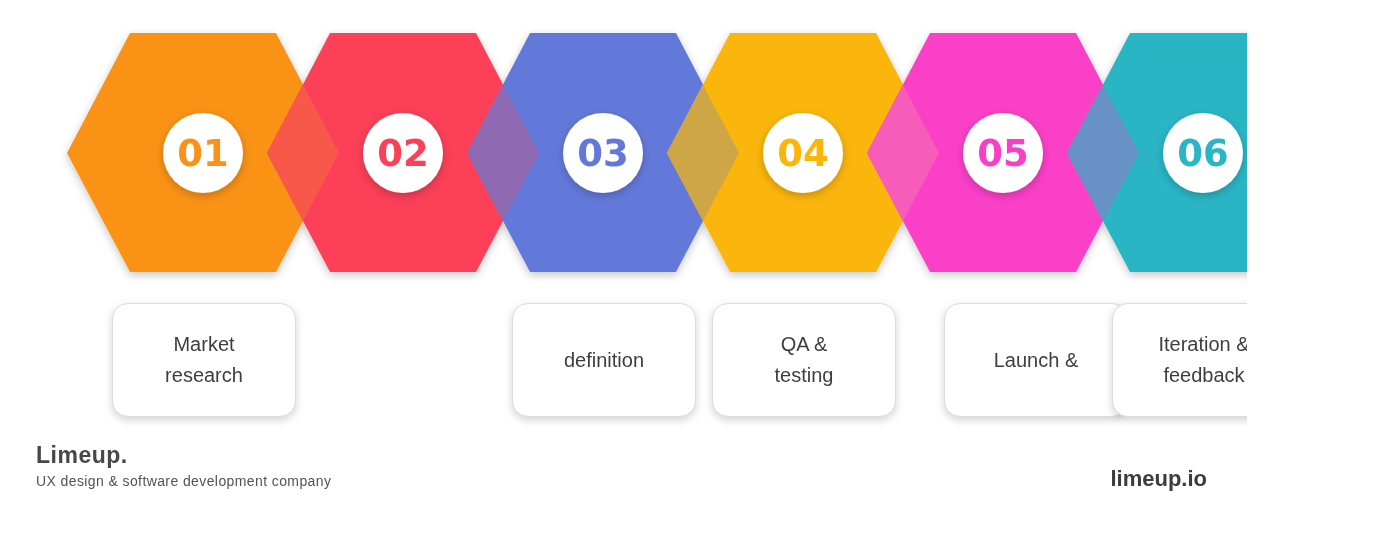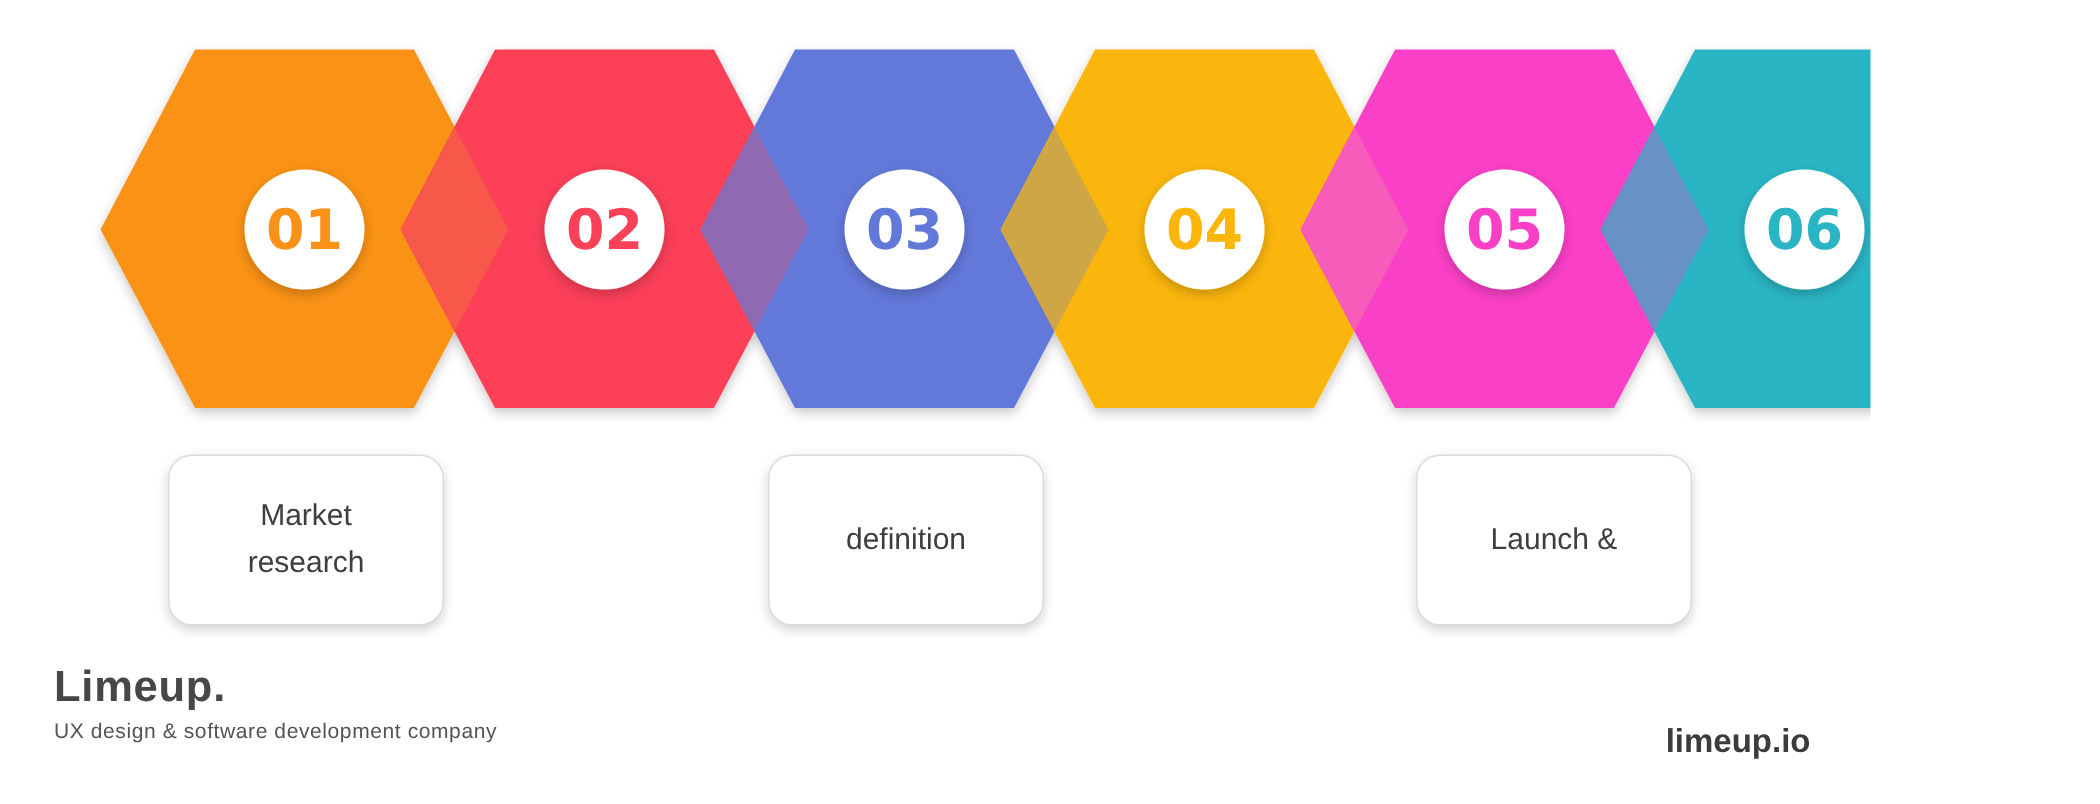--- a/index.html
+++ b/index.html
@@ -17,27 +17,27 @@
     background:#ffffff;border:1px solid #dcdcdc;border-radius:16px;
     box-shadow:0 3px 8px rgba(0,0,0,0.18);
     display:flex;flex-direction:column;align-items:center;justify-content:center;
     text-align:center;color:#3e3e3e;font-size:20px;line-height:31px;
   }
   .card span{display:block;white-space:nowrap;}
   .footer-logo{
     position:absolute;left:36px;top:442px;color:#474747;
   }
   .footer-logo .wordmark{
-    font-size:29px;font-weight:bold;letter-spacing:0.5px;display:block;
+    font-size:23px;font-weight:bold;letter-spacing:0.5px;display:block;
   }
   .footer-logo .tagline{
     font-size:14px;color:#535353;letter-spacing:0.4px;display:block;margin-top:4px;text-align:right;
   }
   .footer-site{
-    position:absolute;right:40px;top:481px;font-size:22px;font-weight:bold;color:#3c3c3c;
+    position:absolute;right:40px;top:466px;font-size:22px;font-weight:bold;color:#3c3c3c;
   }
 </style>
 </head>
 <body>
 
 <div id="stage">
 
   <svg id="hexband" width="1400" height="290" viewBox="0 0 1400 290">
     <defs>
       <filter id="softshadow" x="-20%" y="-20%" width="140%" height="140%">
@@ -80,22 +80,30 @@
     </g>
   </svg>
 
   <div class="card" style="left:112px">
     <span>Market</span>
     <span>research</span>
   </div>
   <div class="card" style="left:512px">
     <span>definition</span>
   </div>
+  <div class="card" style="left:712px">
+    <span>QA &amp;</span>
+    <span>testing</span>
+  </div>
   <div class="card" style="left:944px">
     <span>Launch &amp;</span>
+  </div>
+  <div class="card" style="left:1112px">
+    <span>Iteration &amp;</span>
+    <span>feedback</span>
   </div>
 
   <div class="footer-logo">
     <span class="wordmark">Limeup.</span>
     <span class="tagline">UX design &amp; software development company</span>
   </div>
   <div class="footer-site">limeup.io</div>
 
 </div>
 

